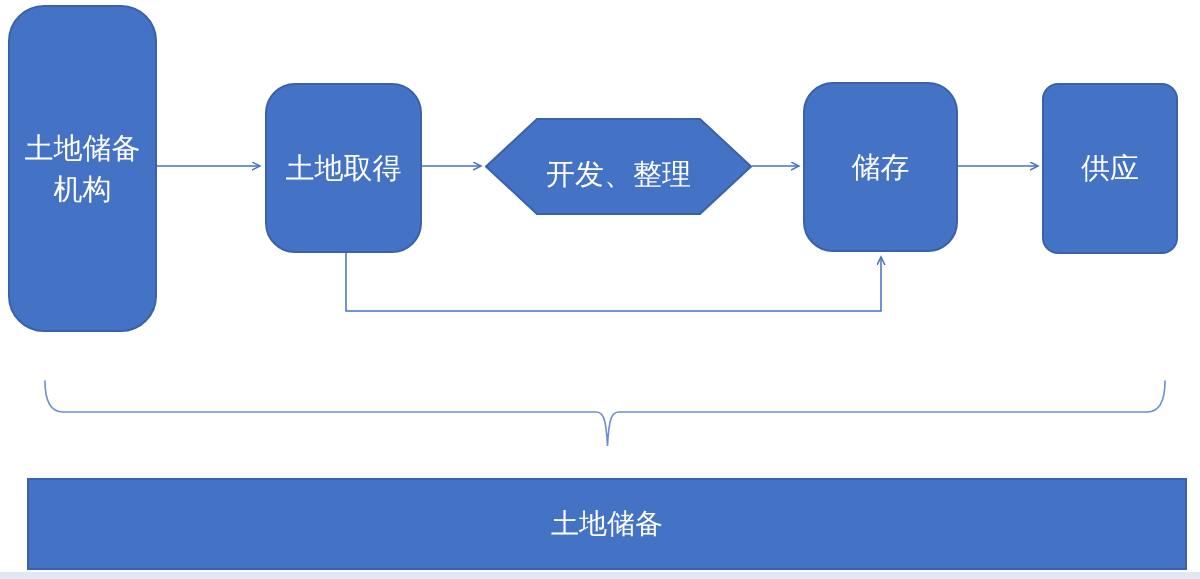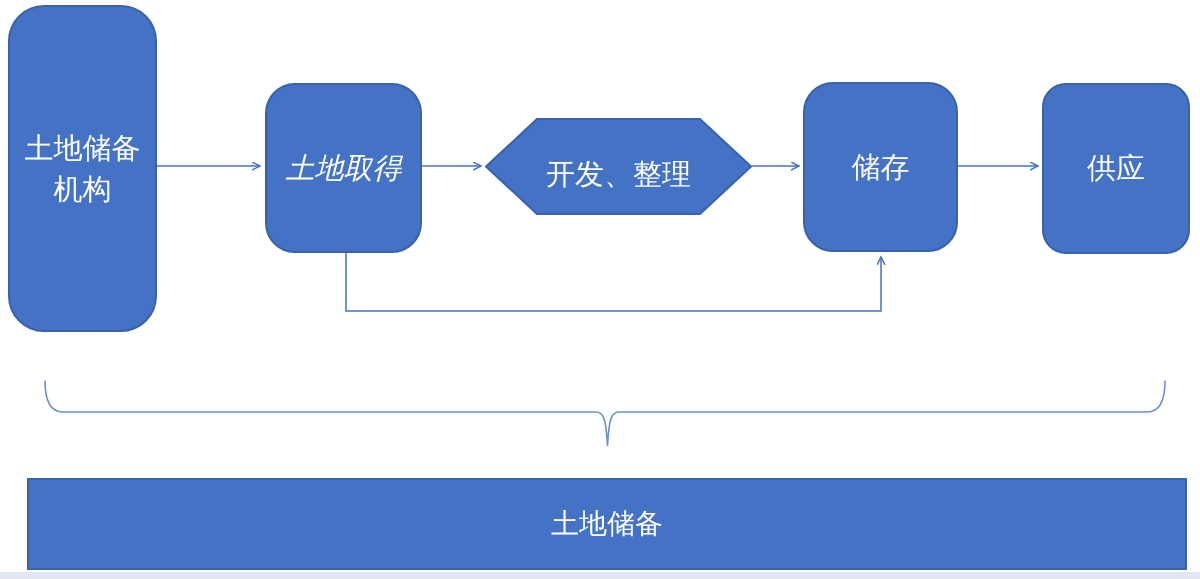--- a/index.html
+++ b/index.html
@@ -42,27 +42,27 @@
     text-align:center;
     line-height:1.4;
   }
   .node .lbl{
     white-space:pre-line;
   }
   .node-agency{
     left:8px;top:5px;width:149px;height:327px;border-radius:36px;
   }
   .node-acquisition{
-    left:265px;top:83px;width:157px;height:170px;border-radius:30px;font-style:italic;
+    left:265px;top:83px;width:157px;height:170px;border-radius:30px;
   }
   .node-storage{
     left:803px;top:82px;width:155px;height:170px;border-radius:30px;
   }
   .node-supply{
-    left:1042px;top:83px;width:148px;height:171px;border-radius:24px;
+    left:1042px;top:83px;width:136px;height:171px;border-radius:16px;
   }
   .hex-wrap{
     position:absolute;
     left:485px;top:118px;width:267px;height:97px;
   }
   .hex-wrap svg{position:absolute;left:0;top:0;}
   .hex-wrap .lbl{
     position:absolute;left:0;top:8px;width:100%;height:100%;
     display:flex;align-items:center;justify-content:center;
     color:var(--text);font-size:29px;

